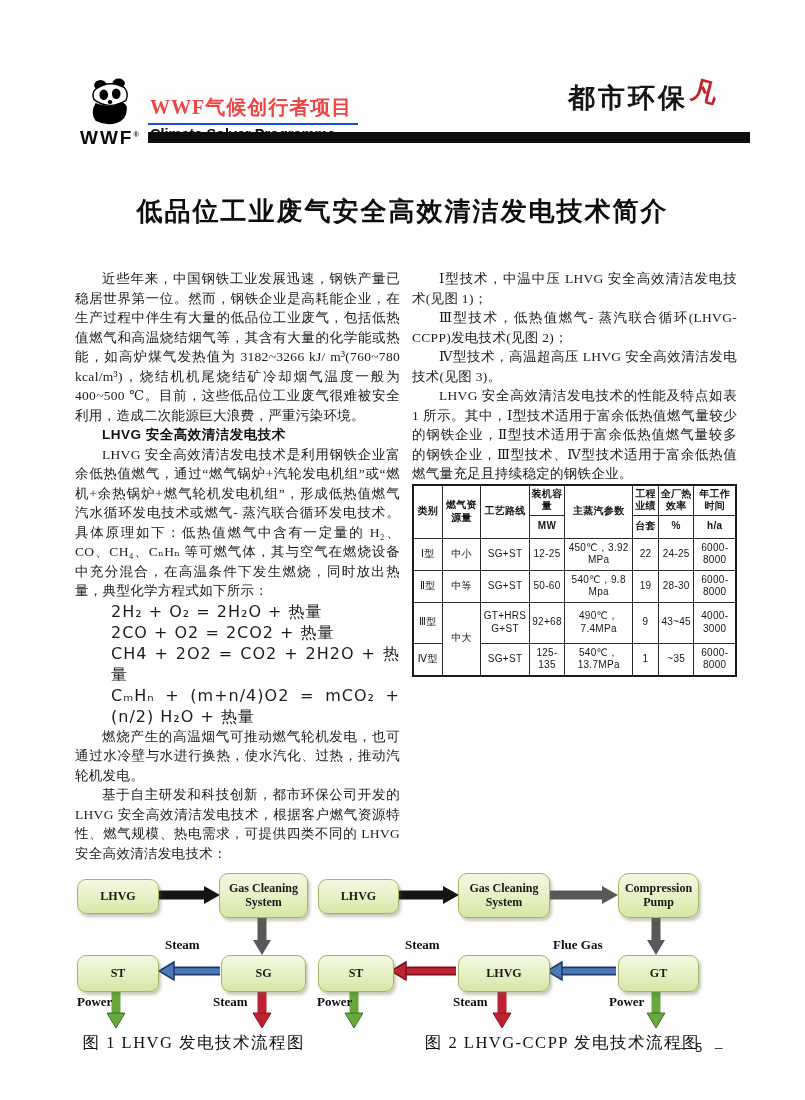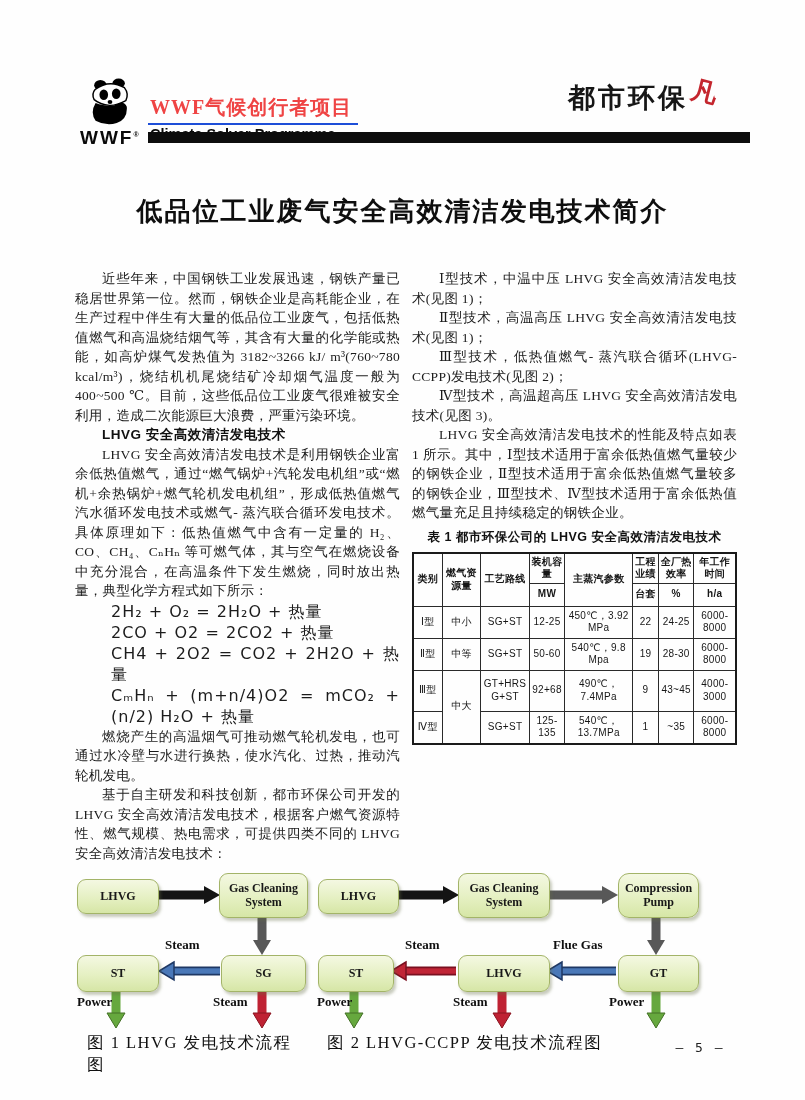--- a/index.html
+++ b/index.html
@@ -46,21 +46,21 @@
   .fig{position:absolute;top:0;height:195px;}
   #fig1{left:75px;width:230px;}
   #fig2{left:315px;width:385px;}
   .fig svg.arrows{position:absolute;left:0;top:0;pointer-events:none;}
   .fbox{position:absolute;display:flex;align-items:center;justify-content:center;text-align:center;
         background:linear-gradient(180deg,#f4f8e2 0%,#e5f0c2 55%,#d6e6a6 100%);
         border:1.4px solid #a3b468;border-radius:9px;
         box-shadow:2px 3px 3px rgba(100,110,70,.35);
         font:bold 12px/1.15 "Liberation Serif","DejaVu Serif",serif;color:#181818;padding:1px;}
   .flabel{position:absolute;font:bold 13px "Liberation Serif","DejaVu Serif",serif;color:#0f0f0f;white-space:nowrap;}
-  .fig-caption{position:absolute;top:161px;left:12px;right:0;text-align:left;
+  .fig-caption{position:absolute;top:161px;left:0;right:0;text-align:right;
                font:16.5px "Liberation Serif","DejaVu Serif",serif;letter-spacing:1.5px;color:#111;}
   
   .pageno{position:absolute;left:650px;top:1040px;width:100px;text-align:center;
           font:13px "DejaVu Sans Mono","Liberation Mono",monospace;letter-spacing:2px;color:#222;}
 </style>
 </head>
 <body>
 
 <div class="page">
 
@@ -98,25 +98,23 @@
       <div class="eq">2H₂ + O₂ = 2H₂O + 热量</div>
       <div class="eq">2CO + O2 = 2CO2 + 热量</div>
       <div class="eq">CH4 + 2O2 = CO2 + 2H2O + 热量</div>
       <div class="eq">CₘHₙ + (m+n/4)O2 = mCO₂ + (n/2) H₂O + 热量</div>
       <p>燃烧产生的高温烟气可推动燃气轮机发电，也可通过水冷壁与水进行换热，使水汽化、过热，推动汽轮机发电。</p>
       <p>基于自主研发和科技创新，都市环保公司开发的 LHVG 安全高效清洁发电技术，根据客户燃气资源特性、燃气规模、热电需求，可提供四类不同的 LHVG 安全高效清洁发电技术：</p>
     </div>
 
     <div class="col">
       <p>Ⅰ型技术，中温中压 LHVG 安全高效清洁发电技术(见图 1)；</p>
-      <p>Ⅱ型技术，高温高压 LHVG 安全高效清洁发电技术(见图 1)；</p>
       <p>Ⅲ型技术，低热值燃气- 蒸汽联合循环(LHVG- CCPP)发电技术(见图 2)；</p>
       <p>Ⅳ型技术，高温超高压 LHVG 安全高效清洁发电技术(见图 3)。</p>
       <p>LHVG 安全高效清洁发电技术的性能及特点如表 1 所示。其中，Ⅰ型技术适用于富余低热值燃气量较少的钢铁企业，Ⅱ型技术适用于富余低热值燃气量较多的钢铁企业，Ⅲ型技术、Ⅳ型技术适用于富余低热值燃气量充足且持续稳定的钢铁企业。</p>
-      <div class="tbl-caption">表 1 都市环保公司的 LHVG 安全高效清洁发电技术</div>
 
       <table class="tech">
         <colgroup>
           <col style="width:9%">
             <col style="width:12%">
             <col style="width:15%">
             <col style="width:11%">
           <col style="width:21%">
             <col style="width:8%">
             <col style="width:11%">

